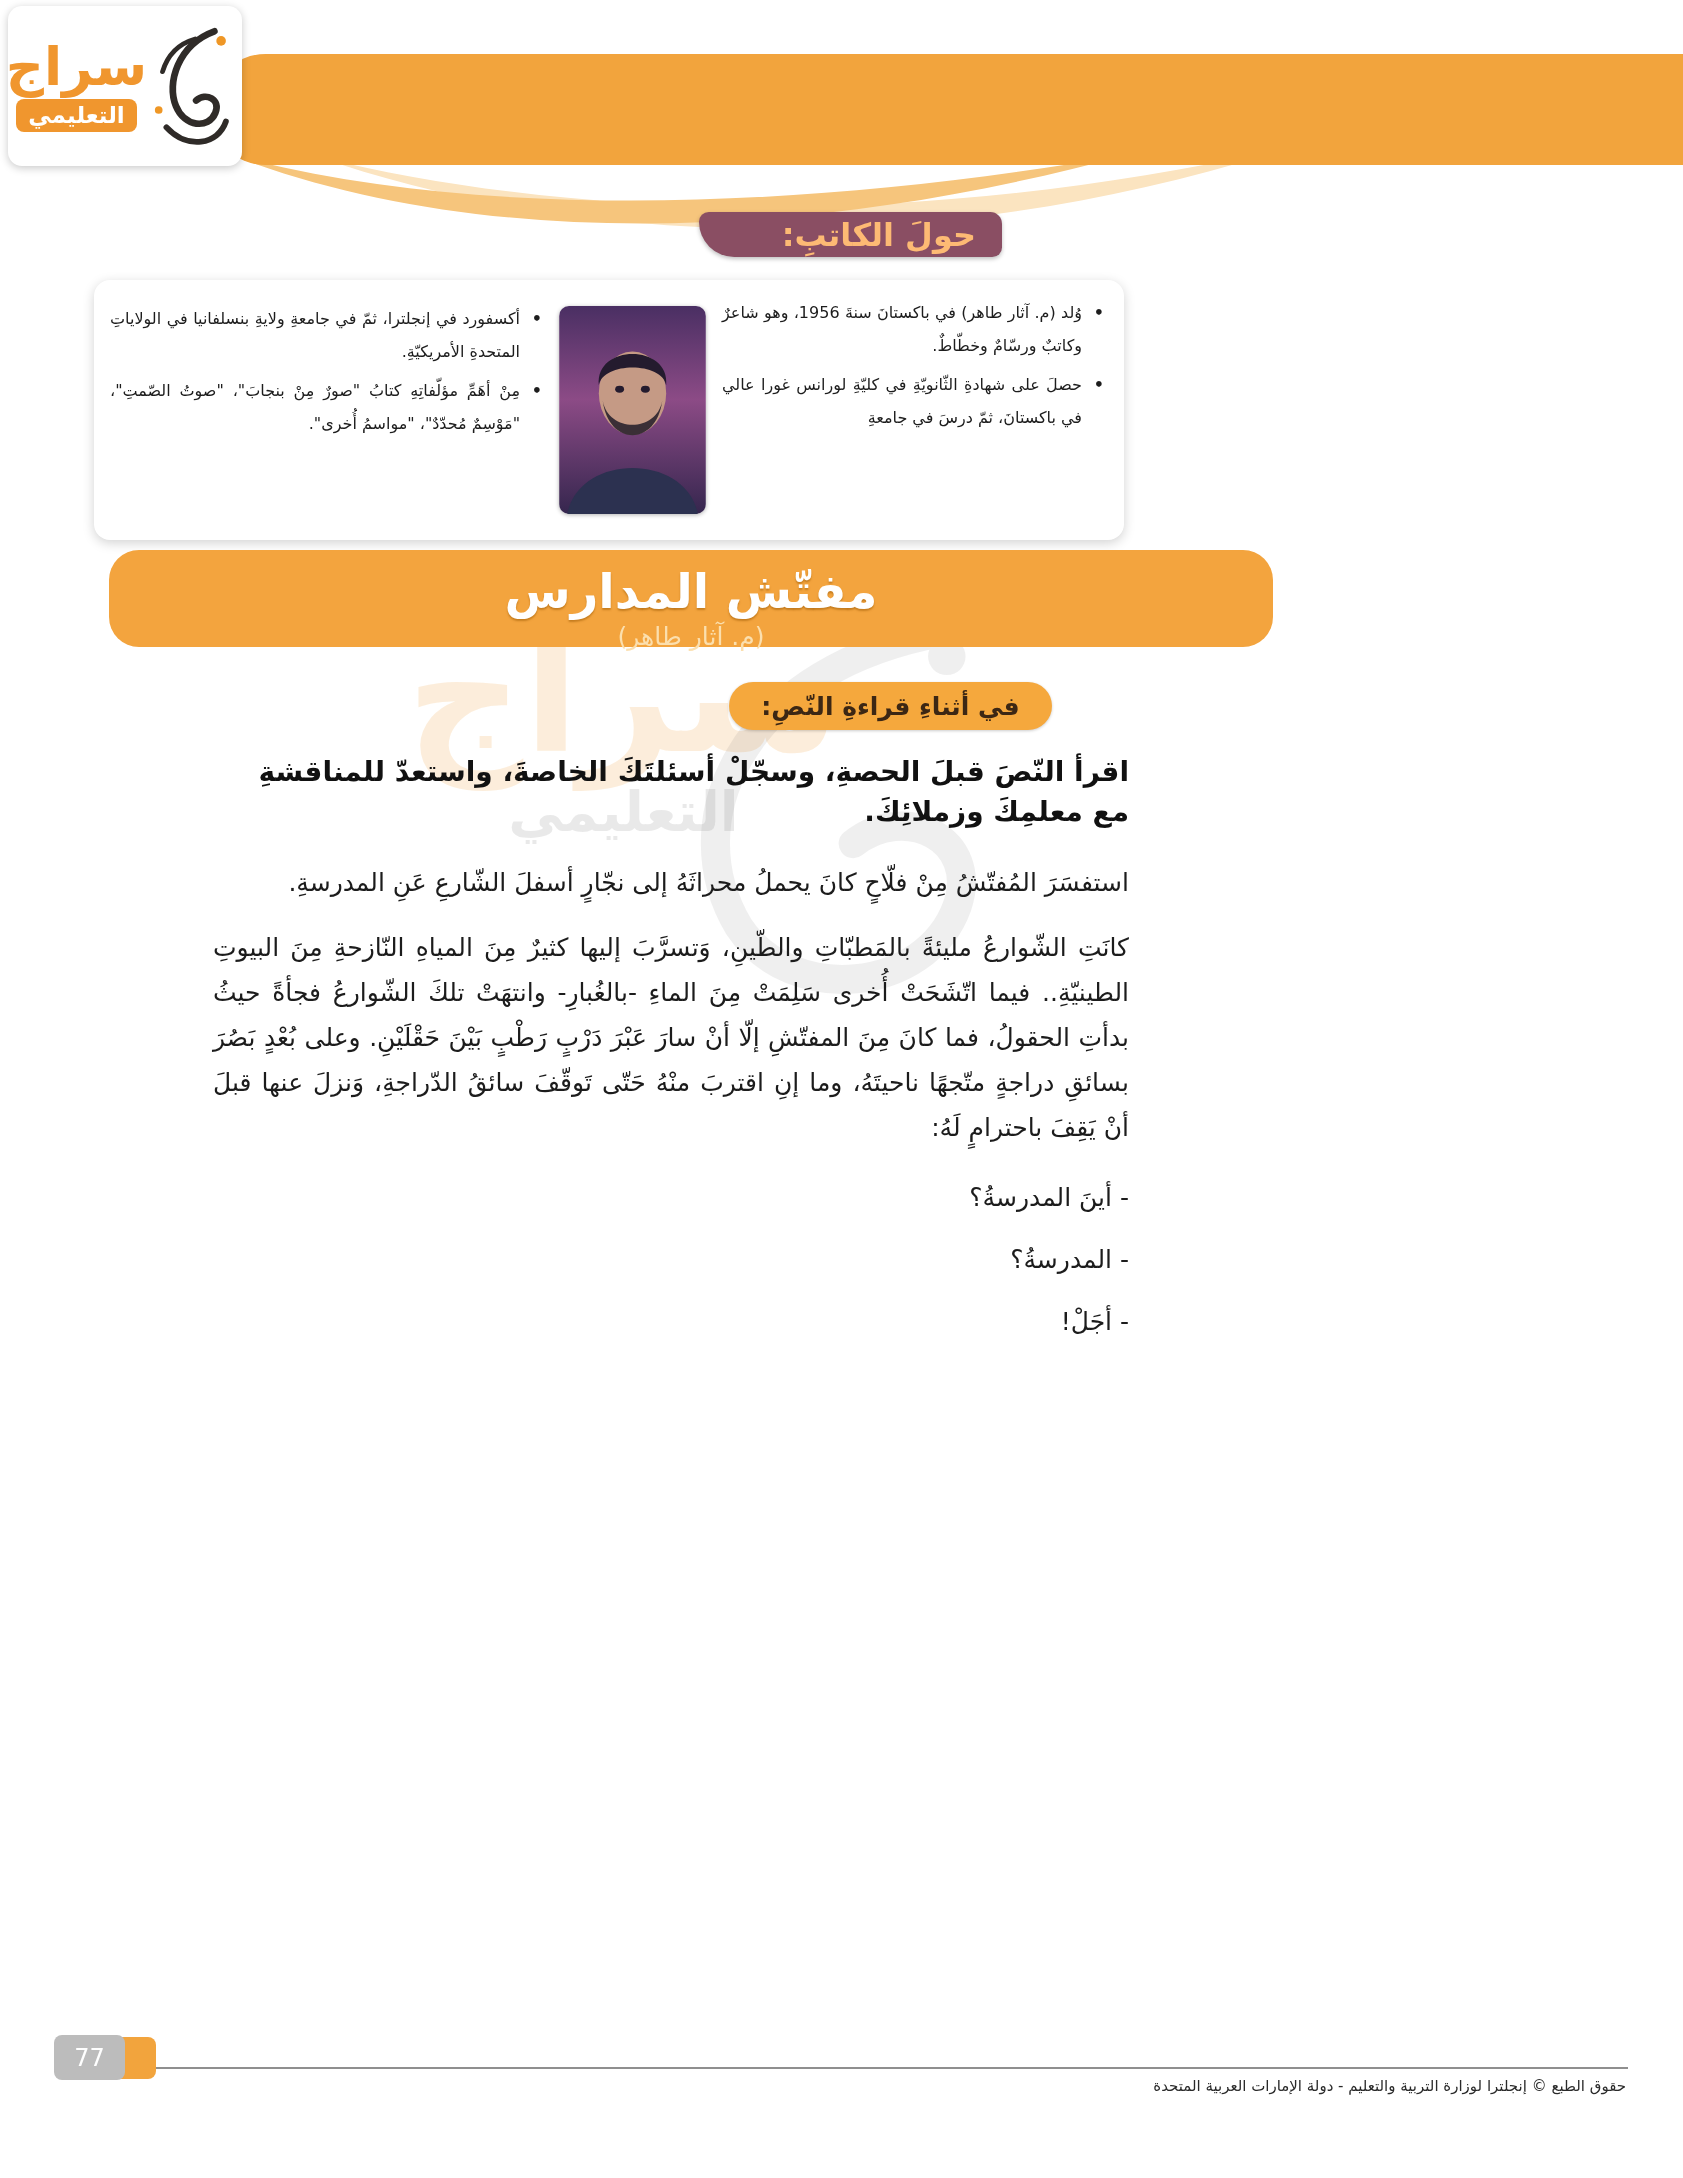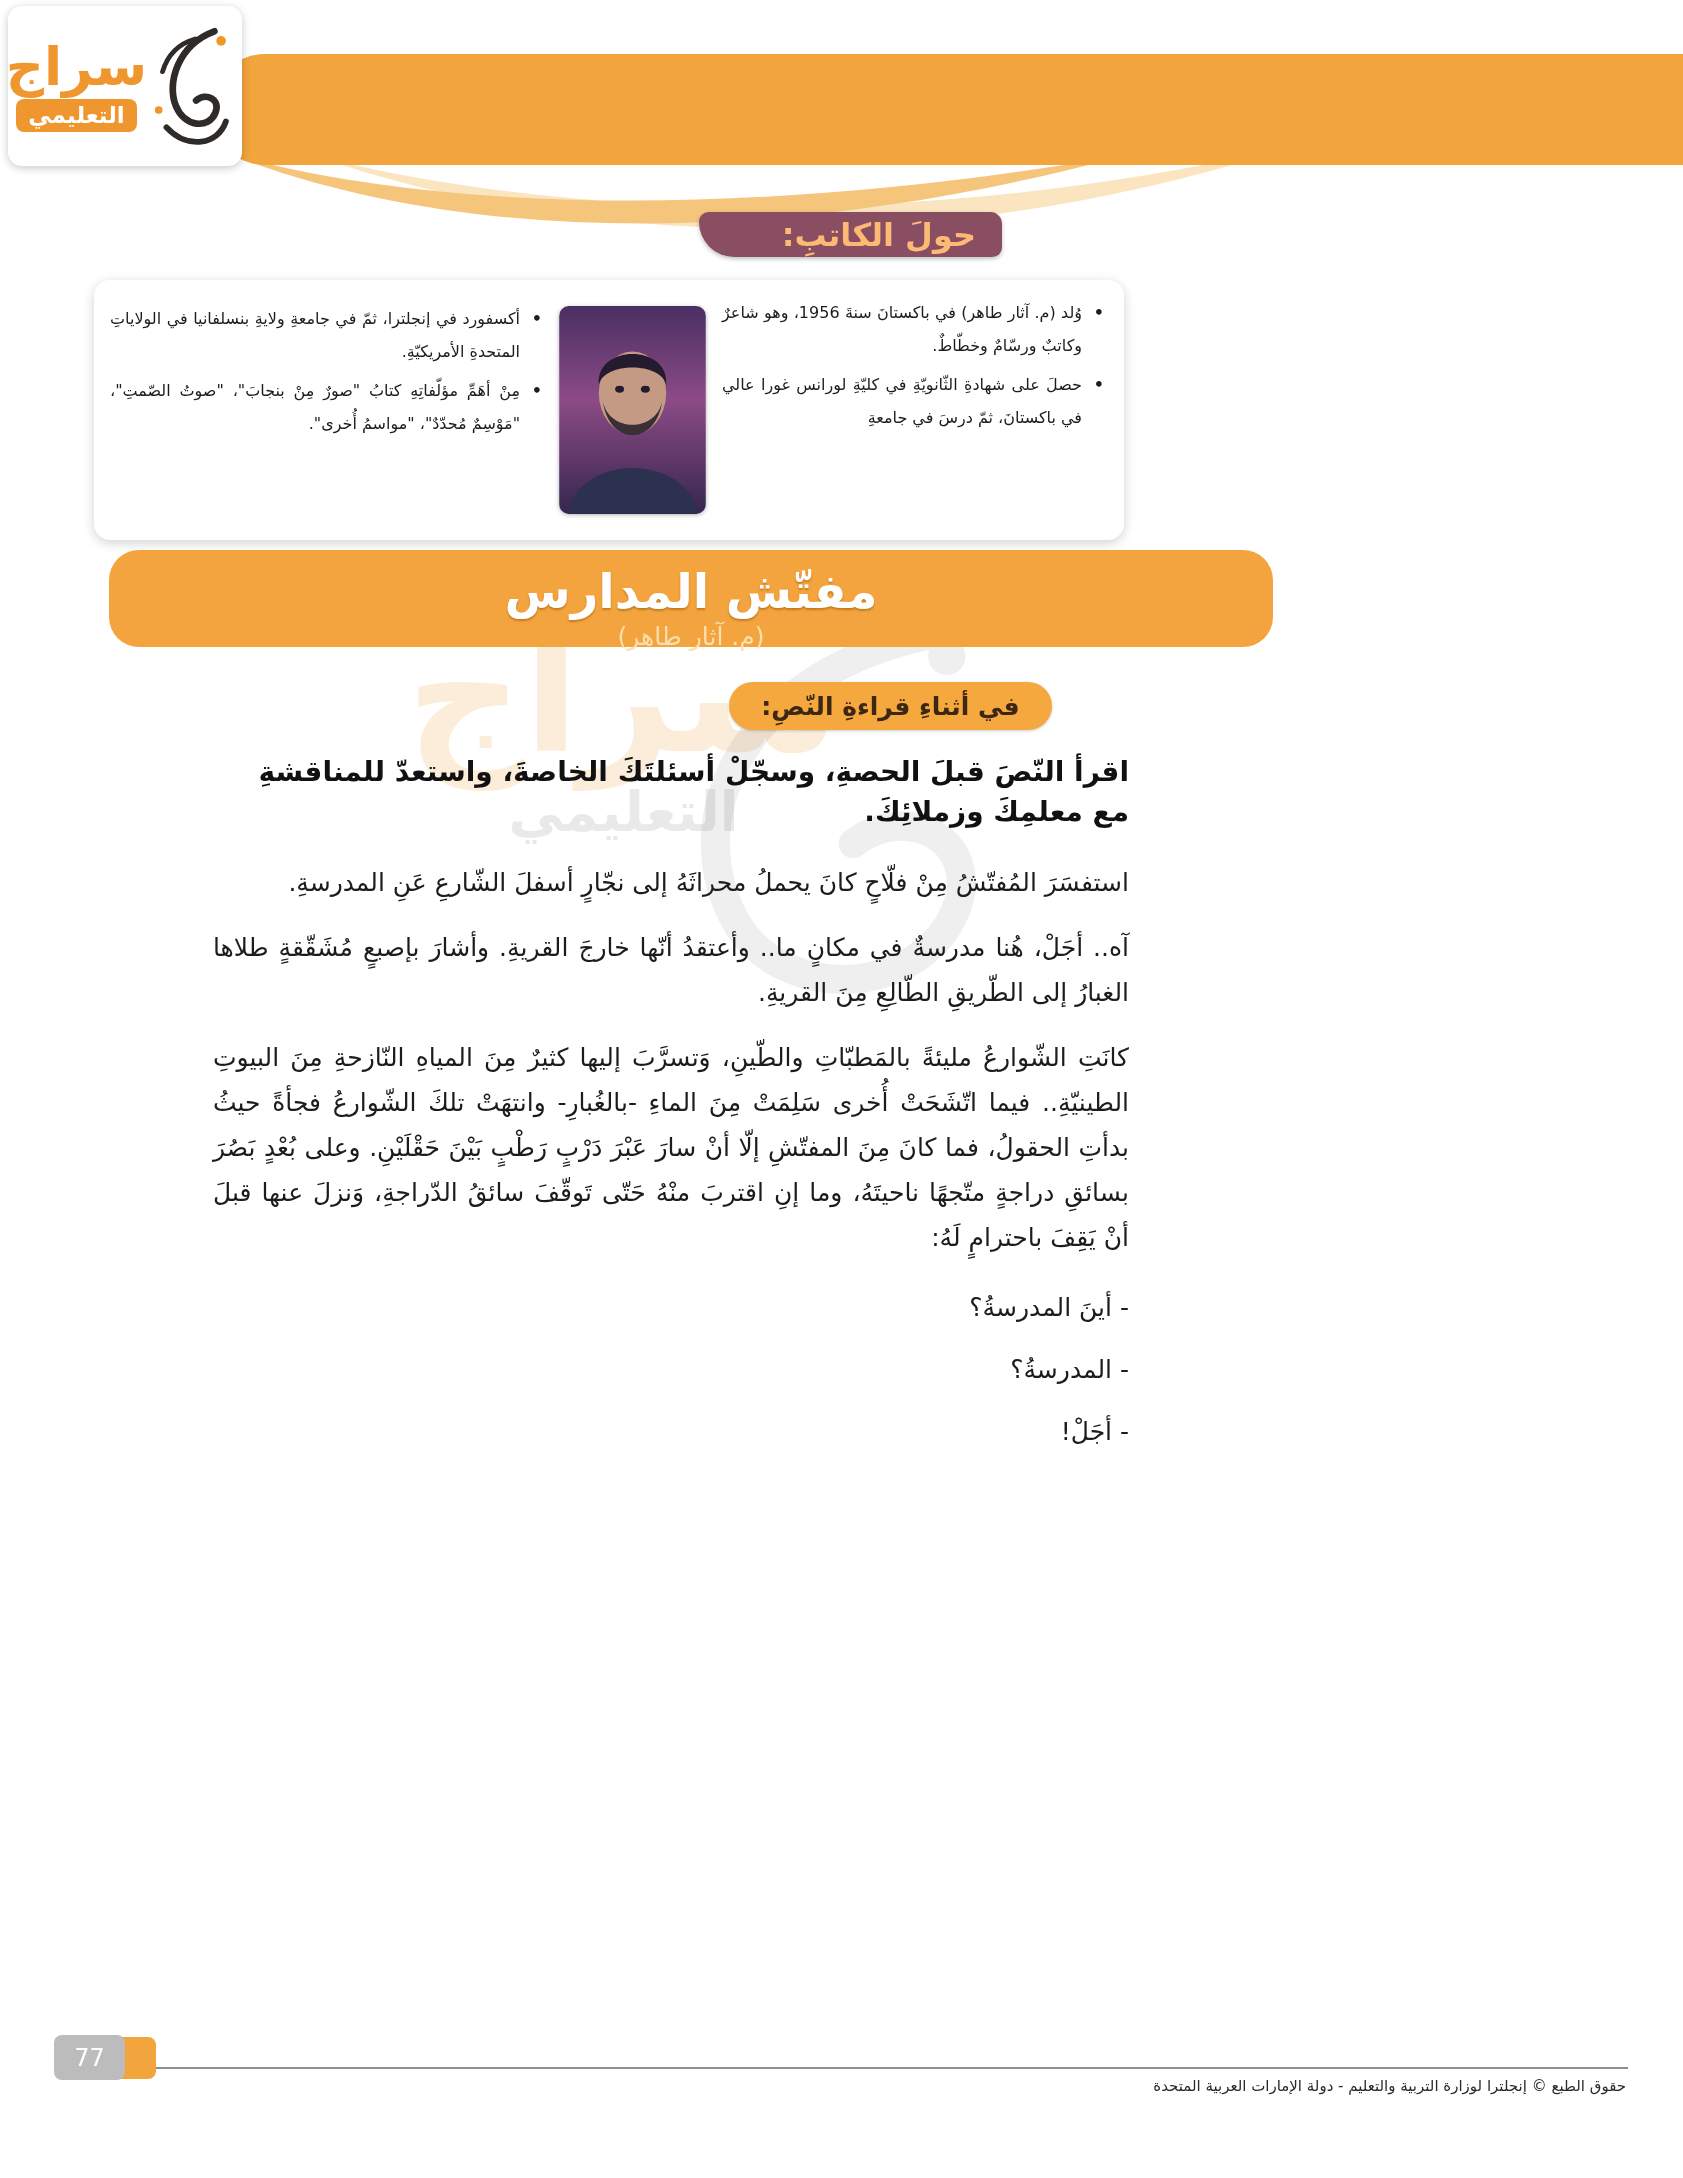--- a/index.html
+++ b/index.html
@@ -181,21 +181,20 @@
   <div class="wm-tagline">التعليمي</div>
 </div>
 <svg class="wm-swirl" viewBox="0 0 200 200" aria-hidden="true">
   <path d="M 150,20 C 60,40 30,110 60,160 C 85,198 150,192 165,150 C 176,118 140,100 115,120" stroke="#555" stroke-width="14" fill="none" stroke-linecap="round"></path>
   <circle cx="160" cy="30" r="9" fill="#555"></circle>
 </svg>
 
 <div class="body-text">
   <div class="instruction">اقرأ النّصَ قبلَ الحصةِ، وسجّلْ أسئلتَكَ الخاصةَ، واستعدّ للمناقشةِ مع معلمِكَ وزملائِكَ.</div>
   <div class="para">استفسَرَ المُفتّشُ مِنْ فلّاحٍ كانَ يحملُ محراثَهُ إلى نجّارٍ أسفلَ الشّارعِ عَنِ المدرسةِ.</div>
-  <div class="para">آه.. أجَلْ، هُنا مدرسةٌ في مكانٍ ما.. وأعتقدُ أنّها خارجَ القريةِ. وأشارَ بإصبعٍ مُشَقّقةٍ طلاها الغبارُ إلى الطّريقِ الطّالِعِ مِنَ القريةِ.</div>
   <div class="para">كانَتِ الشّوارعُ مليئةً بالمَطبّاتِ والطّينِ، وَتسرَّبَ إليها كثيرٌ مِنَ المياهِ النّازحةِ مِنَ البيوتِ الطينيّةِ.. فيما اتّشَحَتْ أُخرى سَلِمَتْ مِنَ الماءِ -بالغُبارِ- وانتهَتْ تلكَ الشّوارعُ فجأةً حيثُ بدأتِ الحقولُ، فما كانَ مِنَ المفتّشِ إلّا أنْ سارَ عَبْرَ دَرْبٍ رَطْبٍ بَيْنَ حَقْلَيْنِ. وعلى بُعْدٍ بَصُرَ بسائقِ دراجةٍ متّجهًا ناحيتَهُ، وما إنِ اقتربَ منْهُ حَتّى تَوقّفَ سائقُ الدّراجةِ، وَنزلَ عنها قبلَ أنْ يَقِفَ باحترامٍ لَهُ:</div>
   <div class="dialogue-line">- أينَ المدرسةُ؟</div>
   <div class="dialogue-line">- المدرسةُ؟</div>
   <div class="dialogue-line">- أجَلْ!</div>
 </div>
 
 <div class="footer-line"></div>
 <div class="page-tab-orange"></div>
 <div class="page-tab-gray">
   <span>77</span>

